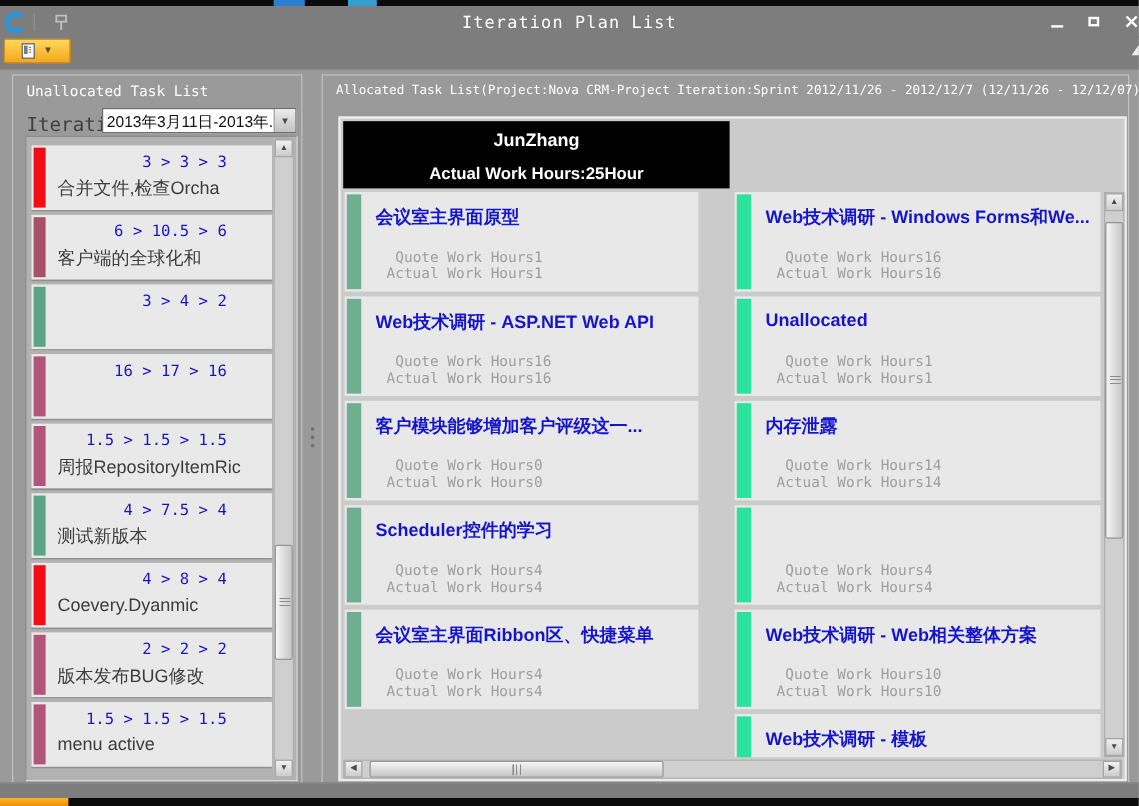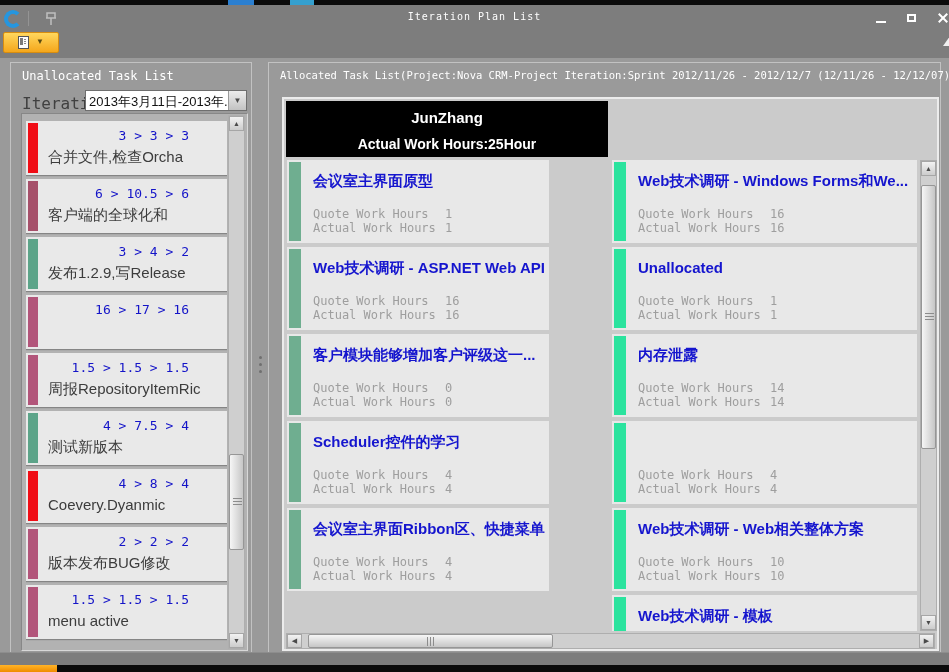--- a/index.html
+++ b/index.html
@@ -1,36 +1,36 @@
 <!DOCTYPE html>
 <html><head>
 <meta charset="utf-8">
 <style>
   html,body{margin:0;padding:0;}
   body{width:949px;height:672px;overflow:hidden;position:relative;background:#9a9a9a;
        font-family:"Liberation Sans",sans-serif;-webkit-font-smoothing:none;}
-  .mono{font-family:"DejaVu Sans Mono",monospace;}
+  .mono{font-family:"DejaVu Sans Mono",monospace;text-align:right;}
 
   
   .top-strip{position:absolute;left:0;top:0;width:949px;height:5px;background:#0b0b0b;}
   .frag{position:absolute;top:0;height:5px;}
   .frag-blue{left:228px;width:26px;background:#2b7fd0;}
   .frag-teal{left:290px;width:24px;background:#35a0cf;}
   .bottom-frame{position:absolute;left:0;top:652px;width:949px;height:13px;background:#7d7d7d;border-top:1px solid #8d8d8d;}
   .bottom-strip{position:absolute;left:0;top:665px;width:949px;height:7px;background:#0b0b0b;}
   .frag-orange{position:absolute;left:0;top:0;width:57px;height:7px;background:linear-gradient(#ffb428,#ef8c00);}
 
   
   .titlebar{position:absolute;left:0;top:5px;width:949px;height:27px;background:#7d7d7d;}
   .app-logo{position:absolute;left:4px;top:5px;width:18px;height:18px;border:4px solid #2596df;
             border-right-color:transparent;border-radius:50%;box-sizing:border-box;}
   .tb-sep{position:absolute;left:28px;top:6px;width:1px;height:15px;background:#949494;}
   .pin{position:absolute;left:44px;top:6px;width:14px;height:16px;}
   .title-text{position:absolute;left:0;top:6px;width:100%;text-align:center;color:#ffffff;
-              font-size:10px;letter-spacing:1px;}
+              font-size:14px;letter-spacing:1px;}
   .win-btn{position:absolute;top:6px;width:18px;height:15px;cursor:pointer;}
   .btn-min{left:872px;} .btn-max{left:903px;} .btn-close{left:934px;}
   .glyph-min{position:absolute;left:4px;top:10px;width:10px;height:2px;background:#fff;}
   .glyph-max{position:absolute;left:4px;top:3px;width:9px;height:8px;border:2px solid #fff;box-sizing:border-box;}
   .glyph-x1,.glyph-x2{position:absolute;left:3px;top:6px;width:12px;height:2px;background:#fff;}
   .glyph-x1{transform:rotate(45deg);} .glyph-x2{transform:rotate(-45deg);}
 
   
   .toolbar{position:absolute;left:0;top:30px;width:949px;height:28px;background:#7d7d7d;}
   .menu-button{position:absolute;left:3px;top:2px;width:54px;height:19px;
@@ -96,21 +96,21 @@
   .board{position:absolute;left:13px;top:34px;width:657px;height:554px;background:#cbcbcb;
          border:2px solid #ececec;box-sizing:border-box;}
   .colheader{position:absolute;top:2px;height:56px;background:#000000;color:#ffffff;text-align:center;}
   .ch-1{left:2px;width:322px;} .ch-2{left:328px;width:321px;}
   .colname{margin-top:8px;font-size:15px;font-weight:bold;}
   .colhours{margin-top:10px;font-size:14px;font-weight:bold;}
   .colcards{position:absolute;top:61px;overflow:hidden;}
   .cc-1{left:3px;width:320px;height:471px;}
   .cc-2{left:328px;width:307px;height:471px;}
   .rcard{position:relative;height:83px;margin-bottom:4px;background:#e8e8e8;cursor:pointer;}
-  .cc-1 .rcard{width:262px;} .cc-2 .rcard{width:305px;}
+  .cc-1 .rcard{width:295px;} .cc-2 .rcard{width:305px;}
   .rbar{position:absolute;left:2px;top:2px;bottom:2px;width:12px;}
   .rtitle{position:absolute;left:26px;top:12px;right:4px;font-size:15px;font-weight:bold;color:#1515ce;
           white-space:nowrap;overflow:hidden;}
   .rline{position:absolute;left:26px;font-size:12px;color:#9e9e9e;white-space:pre;}
   .rline.quote{top:47px;} .rline.actual{top:61px;}
   .rlabel{display:inline-block;width:132px;}
 
   .sb-right-v{left:636px;top:61px;width:17px;height:471px;}
   .sb-right-v .sb-btn.up{left:0;top:0;}
   .sb-right-v .sb-btn.down{left:0;bottom:0;}
@@ -176,21 +176,20 @@
         <div class="ltitle">合并文件,检查Orcha</div>
       </div>
       <div class="lcard">
         <div class="lbar" style="background-color: rgb(166, 80, 106);"></div>
         <div class="lhours mono">6 &gt; 10.5 &gt; 6</div>
         <div class="ltitle">客户端的全球化和</div>
       </div>
       <div class="lcard">
         <div class="lbar" style="background-color: rgb(92, 164, 137);"></div>
         <div class="lhours mono">3 &gt; 4 &gt; 2</div>
-        <div class="ltitle">发布1.2.9,写Release</div>
       </div>
       <div class="lcard">
         <div class="lbar" style="background-color: rgb(178, 85, 122);"></div>
         <div class="lhours mono">16 &gt; 17 &gt; 16</div>
       </div>
       <div class="lcard">
         <div class="lbar" style="background-color: rgb(178, 85, 122);"></div>
         <div class="lhours mono">1.5 &gt; 1.5 &gt; 1.5</div>
         <div class="ltitle">周报RepositoryItemRic</div>
       </div>

